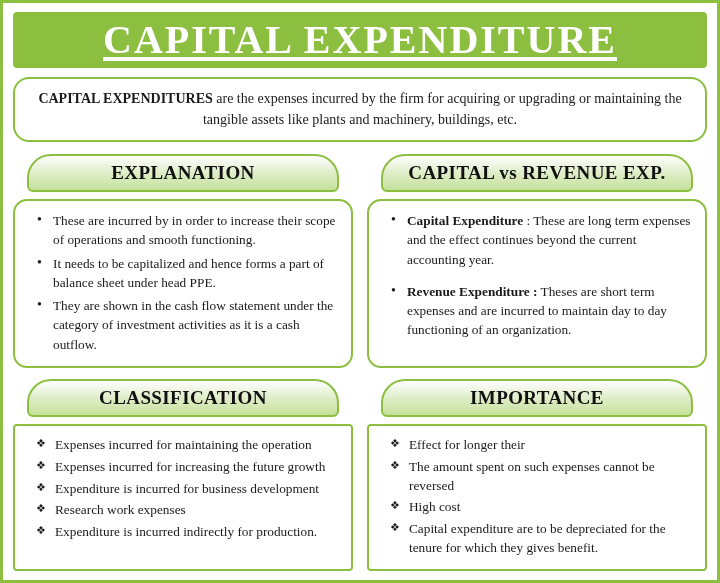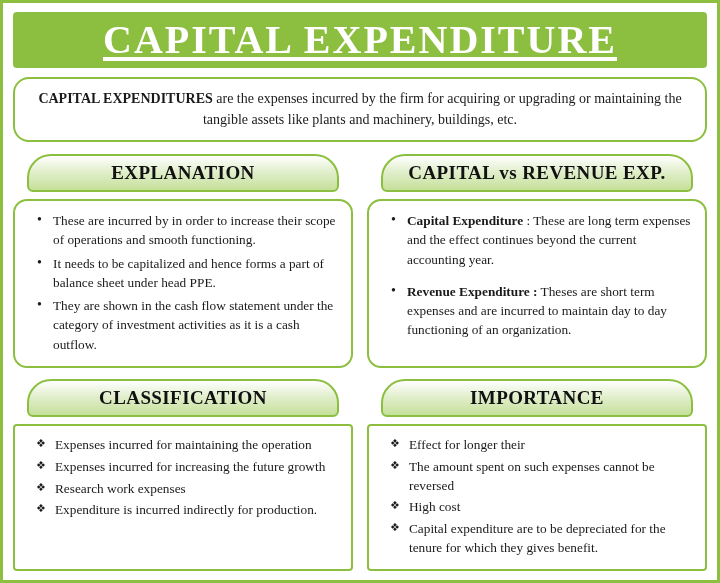--- a/index.html
+++ b/index.html
@@ -188,20 +188,21 @@
   <div class="row">
 
     <div class="col">
       <div class="sec-head">
         <span class="sec-head-text">CLASSIFICATION</span>
       </div>
       <div class="panel sharp">
         <ul class="checks">
           <li>Expenses incurred for maintaining the operation</li>
           <li>Expenses incurred for increasing the future growth</li>
+          <li>Expenditure is incurred for business development</li>
           <li>Research work expenses</li>
           <li>Expenditure is incurred indirectly for production.</li>
         </ul>
       </div>
     </div>
 
     <div class="col">
       <div class="sec-head">
         <span class="sec-head-text">IMPORTANCE</span>
       </div>

